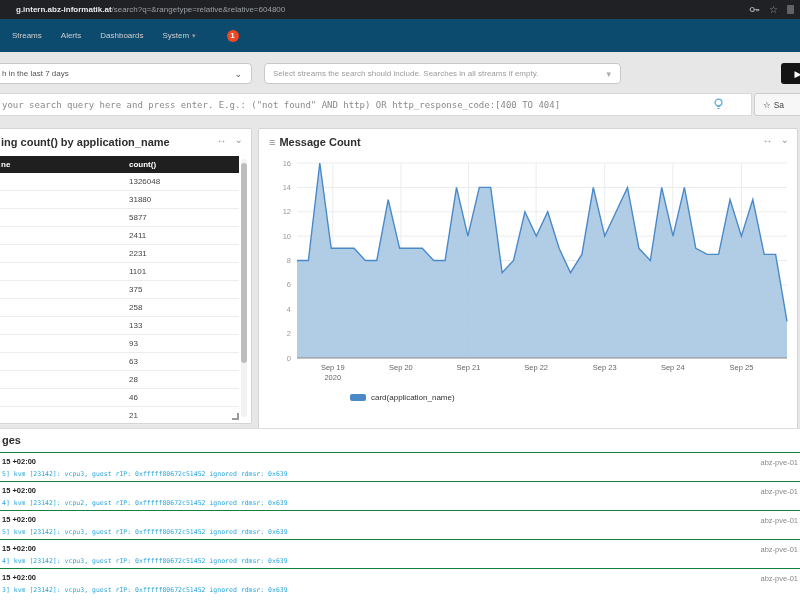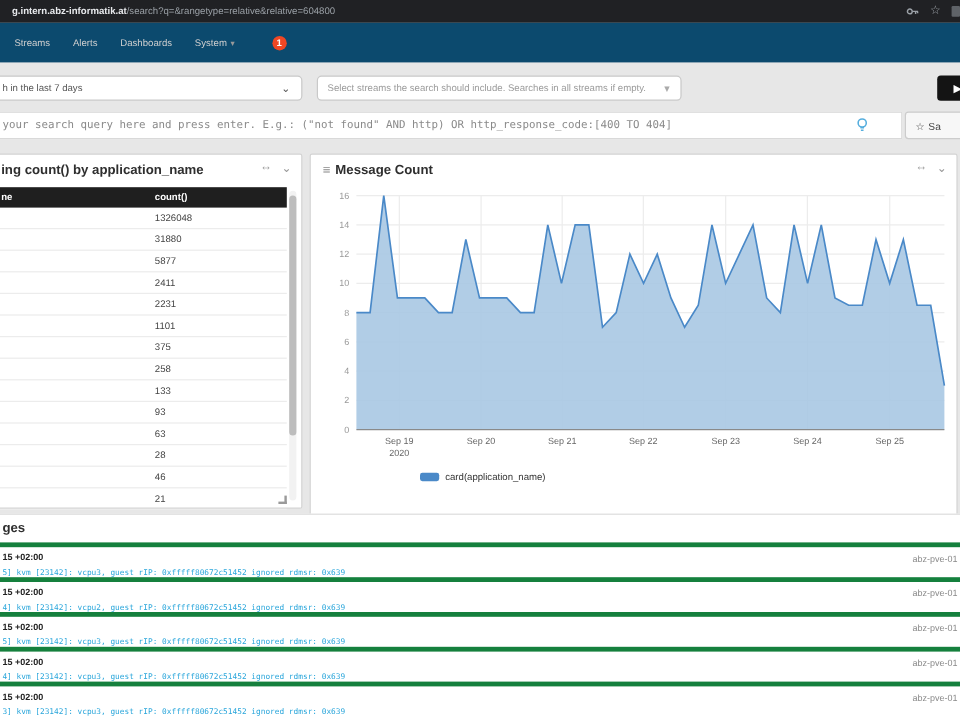--- a/index.html
+++ b/index.html
@@ -3,36 +3,36 @@
 <meta charset="utf-8">
 <style>
   :root{
     --badge-red:#f04724; --msg-blue:#2aa6db; --chart-line:#4a89c8; --chart-fill:#a9c8e3;
   }
   *{box-sizing:border-box;margin:0;padding:0;}
   body{font-family:"Liberation Sans",sans-serif;background:#fff;}
   #screen{position:relative;width:800px;height:600px;overflow:hidden;background:#e7e7e7;}
 
   
-  #browser-bar{position:absolute;left:0;top:0;width:800px;height:19px;background:#202124;display:flex;align-items:center;padding:0 10px;}
+  #browser-bar{position:absolute;left:0;top:0;width:800px;height:19px;background:#202124;display:flex;align-items:center;padding:0 16px;}
   #url-text{font-size:8px;color:#9aa0a6;white-space:nowrap;flex:1;}
   #url-text .domain{color:#e8eaed;font-weight:bold;}
   .chrome-ic{color:#9aa0a6;font-size:10px;line-height:10px;margin-left:9px;}
   #ext-square{width:7px;height:9px;background:#5f6368;margin-left:9px;margin-right:-10px;border-radius:1px;}
 
   
   #navbar{position:absolute;left:0;top:19px;width:800px;height:33px;background:#0c4a6e;display:flex;align-items:center;padding-left:12px;}
   .nav-item{color:#cfcfcf;font-size:8px;margin-right:19px;cursor:pointer;}
   #nav-caret{font-size:7px;color:#9a9a9a;margin-left:3px;}
   #notif-badge{width:12px;height:12px;border-radius:50%;background:var(--badge-red);color:#fff;font-size:8px;font-weight:bold;display:flex;align-items:center;justify-content:center;margin-left:12px;}
 
   
   .selectbox{position:absolute;background:#fff;border:1px solid #c9c9c9;border-radius:4px;display:flex;align-items:center;font-size:8px;color:#555;}
   #timerange-select{left:-6px;top:63px;width:258px;height:21px;padding-left:7px;}
-  #streams-select{left:264px;top:63px;width:304px;height:21px;padding-left:8px;color:#9b9b9b;}
+  #streams-select{left:264px;top:63px;width:357px;height:21px;padding-left:8px;color:#9b9b9b;}
   .sel-caret{position:absolute;right:9px;color:#555;font-size:9px;}
   #streams-select .sel-caret{color:#aaa;}
   #play-button{position:absolute;left:781px;top:63px;width:34px;height:21px;background:#141414;border-radius:3px;color:#fff;display:flex;align-items:center;justify-content:center;font-size:9px;}
   #query-wrap{position:absolute;left:-6px;top:93px;width:758px;height:23px;background:#fff;border:1px solid #d9d9d9;}
   #query-input{width:100%;height:100%;border:none;outline:none;font-family:"DejaVu Sans Mono",monospace;font-size:9px;color:#555;padding-left:7px;background:transparent;}
   #query-input::placeholder{color:#8a8a8a;opacity:1;}
   #lightbulb{position:absolute;left:714px;top:98px;}
   #save-button{position:absolute;left:754px;top:93px;width:62px;height:23px;background:#f7f7f7;border:1px solid #ccc;border-radius:3px;font-size:8.5px;color:#444;display:flex;align-items:center;padding-left:8px;gap:3px;}
 
   
@@ -57,21 +57,21 @@
 
   
   #chart-svg{position:absolute;left:2px;top:24px;}
   .legend{position:absolute;left:91px;top:264px;display:flex;align-items:center;gap:5px;}
   #legend-swatch{width:16px;height:7px;border-radius:2px;background:var(--chart-line);}
   #legend-label{font-size:8px;color:#333;}
 
   
   #messages-panel{position:absolute;left:0;top:428px;width:800px;height:172px;background:#fff;border-top:1px solid #dcdcdc;}
   #messages-title{font-size:11px;font-weight:bold;color:#2e2e2e;padding:5px 0 6px 2px;}
-  .msg-row{position:relative;height:29px;border-top:4px solid #15803d;padding-top:4px;}
+  .msg-row{position:relative;height:29px;border-top:1px solid #15803d;padding-top:4px;}
   .msg-ts{font-size:7.5px;font-weight:bold;color:#222;padding-left:2px;}
   .msg-src{position:absolute;right:2px;top:5px;font-size:7.5px;color:#8a8a8a;}
   .msg-text{font-family:"DejaVu Sans Mono",monospace;font-size:6.5px;color:var(--msg-blue);padding-left:2px;margin-top:4px;white-space:nowrap;}
 </style>
 </head>
 <body>
 
 <div id="screen">
 
   <div id="browser-bar">

